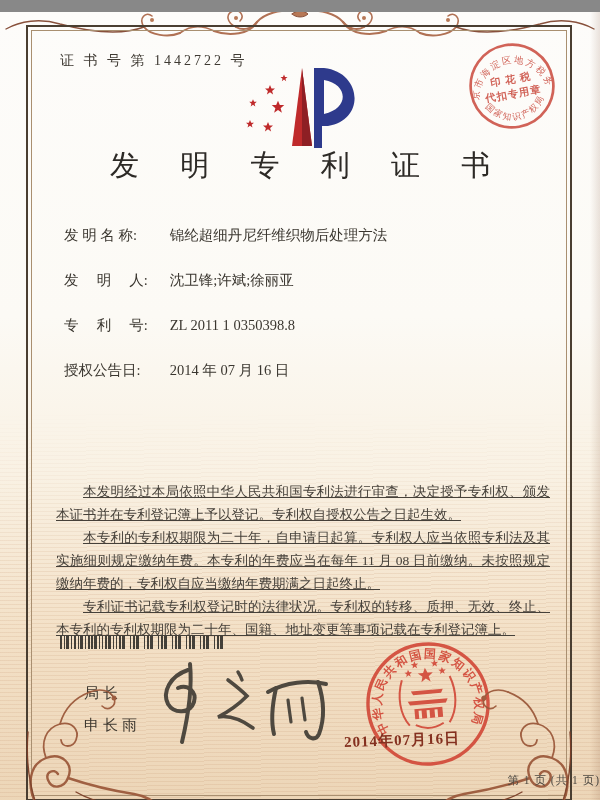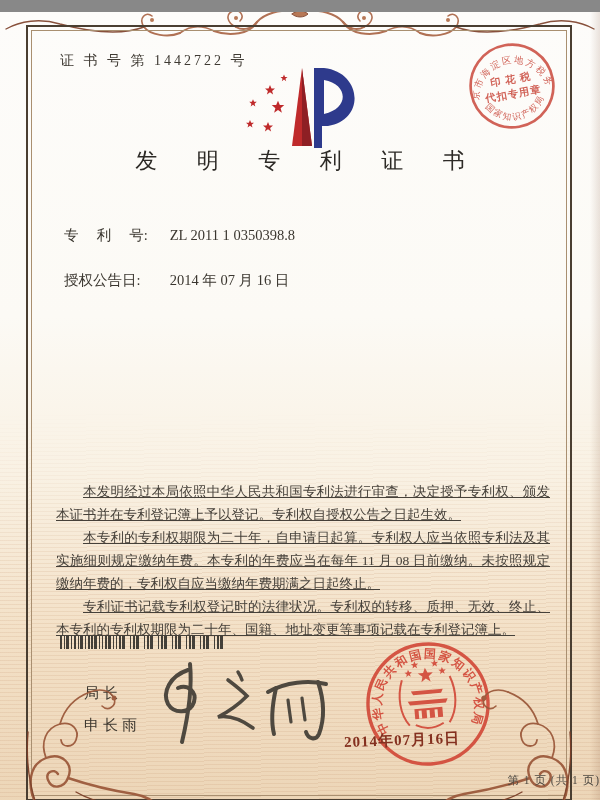--- a/index.html
+++ b/index.html
@@ -16,21 +16,21 @@
   }
   .frame { position:absolute; left:26px; top:13px; right:28px; bottom:11px; border:2px solid #4a3e31; }
   .frame-inner { position:absolute; left:31px; top:18px; right:33px; bottom:16px; border:1px solid #a98f70; }
   .edge-r { position:absolute; right:0; top:0; bottom:0; width:10px;
     background:linear-gradient(90deg, rgba(0,0,0,0), rgba(130,85,60,.16)); }
   .cert-no { position:absolute; left:60px; top:40px; font-size:14px; letter-spacing:3px; color:#3f3a33; }
   .tax-seal { position:absolute; left:450px; top:12px; width:124px; height:124px;
     transform:rotate(-10deg); opacity:.85; }
   .logo { position:absolute; left:240px; top:50px; width:124px; height:90px; }
   .title { position:absolute; left:0; top:134px; width:100%; text-align:center;
-    font-size:22px; letter-spacing:17px; text-indent:17px; color:#2d2a26; font-weight:500; }
+    font-size:29px; letter-spacing:17px; text-indent:17px; color:#2d2a26; font-weight:500; }
   .fields { position:absolute; left:64px; top:214px; width:490px; display:flex;
     flex-direction:column; gap:26px; font-size:14.5px; color:#3a362f; }
   .fields .row { white-space:nowrap; }
   .fields .lab { display:inline-block; min-width:96px; }
   .fields .val { margin-left:6px; }
   .body-text { position:absolute; left:56px; right:50px; top:468px; font-size:13.5px;
     line-height:23px; color:#46413a; text-align:justify;text-decoration:underline; }
   .body-text p { text-indent:2em; }
   .barcode { position:absolute; left:60px; top:624px; width:166px; height:13px;
     background:repeating-linear-gradient(90deg,#2c2a26 0 1.5px,transparent 1.5px 3.5px,
@@ -115,20 +115,28 @@
       <use href="#star" transform="translate(38,45) scale(1.25)"></use>
       <use href="#star" transform="translate(10,62) scale(0.8)"></use>
       <use href="#star" transform="translate(28,65) scale(1.0)"></use>
     </g>
   </svg>
 
   <div class="title">发 明 专 利 证 书</div>
 
   <div class="fields">
     <div class="row">
+      <span class="lab">发 明 名 称:</span>
+      <span class="val">锦纶超细丹尼纤维织物后处理方法</span>
+    </div>
+    <div class="row">
+      <span class="lab">发　 明　 人:</span>
+      <span class="val">沈卫锋;许斌;徐丽亚</span>
+    </div>
+    <div class="row">
       <span class="lab">专　 利　 号:</span>
       <span class="val">ZL 2011 1 0350398.8</span>
     </div>
     <div class="row">
       <span class="lab">授权公告日:</span>
       <span class="val">2014 年 07 月 16 日</span>
     </div>
   </div>
 
   <div class="body-text">

